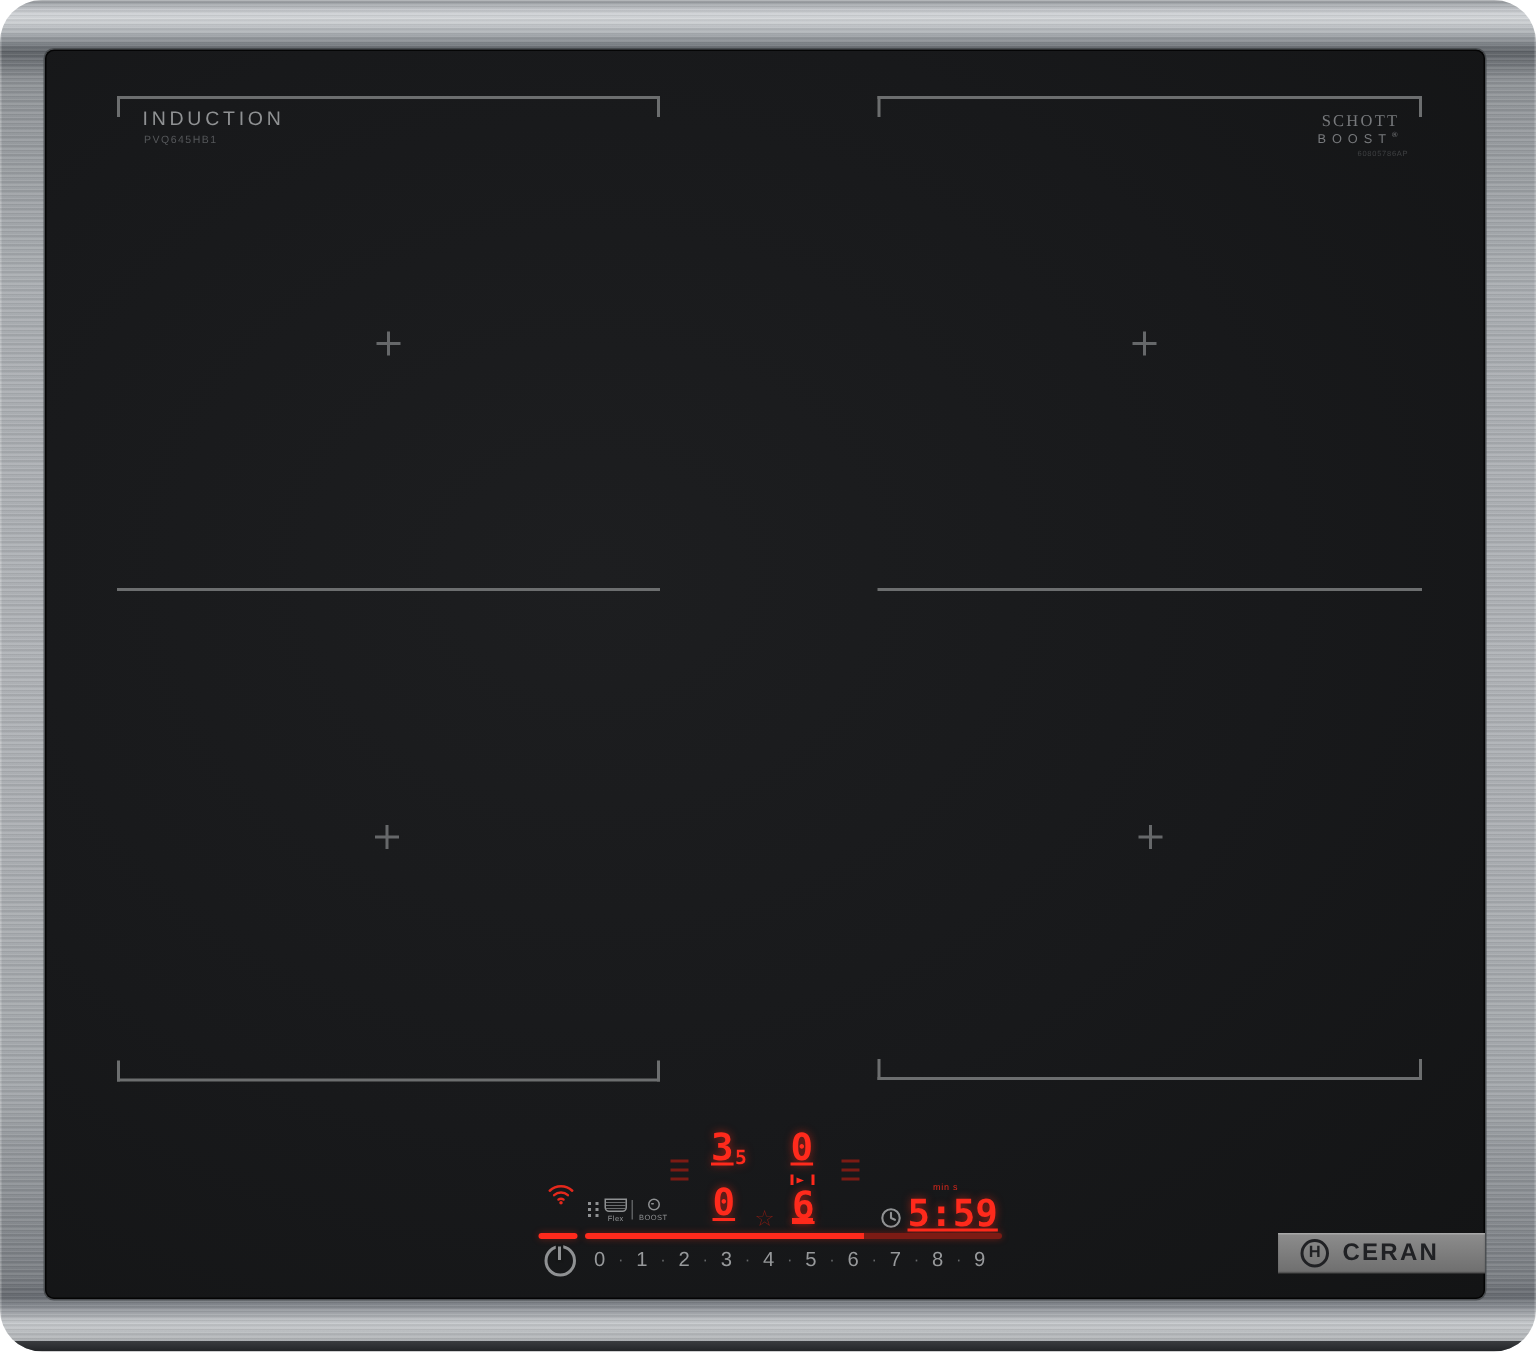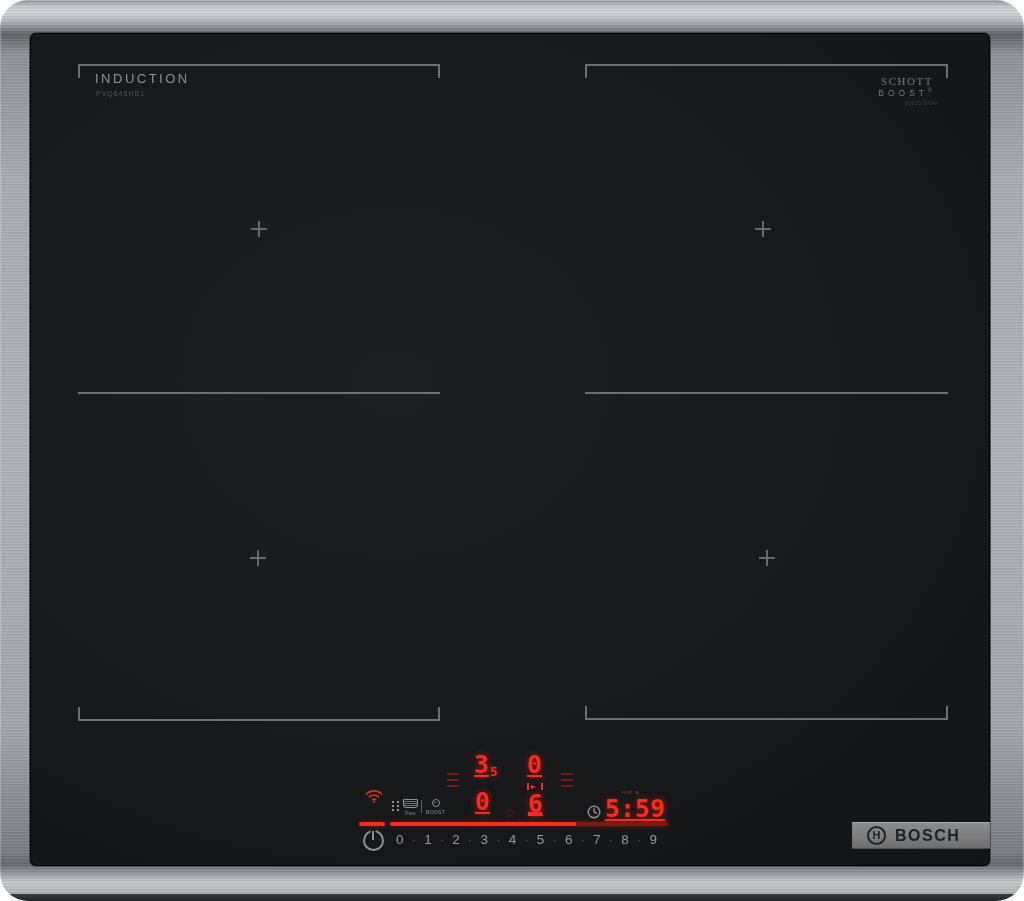--- a/index.html
+++ b/index.html
@@ -196,16 +196,16 @@
       <span class="sep">·</span>
       <span class="lvl">7</span>
       <span class="sep">·</span>
       <span class="lvl">8</span>
       <span class="sep">·</span>
       <span class="lvl">9</span>
     </div>
 
   <div class="badge">
     <span class="bosch-sym">H</span>
-    <span class="bosch-word">BOSCH</span>
+    <span class="bosch-word">CERAN</span>
   </div>
 
 </div>
 
 </body></html>

